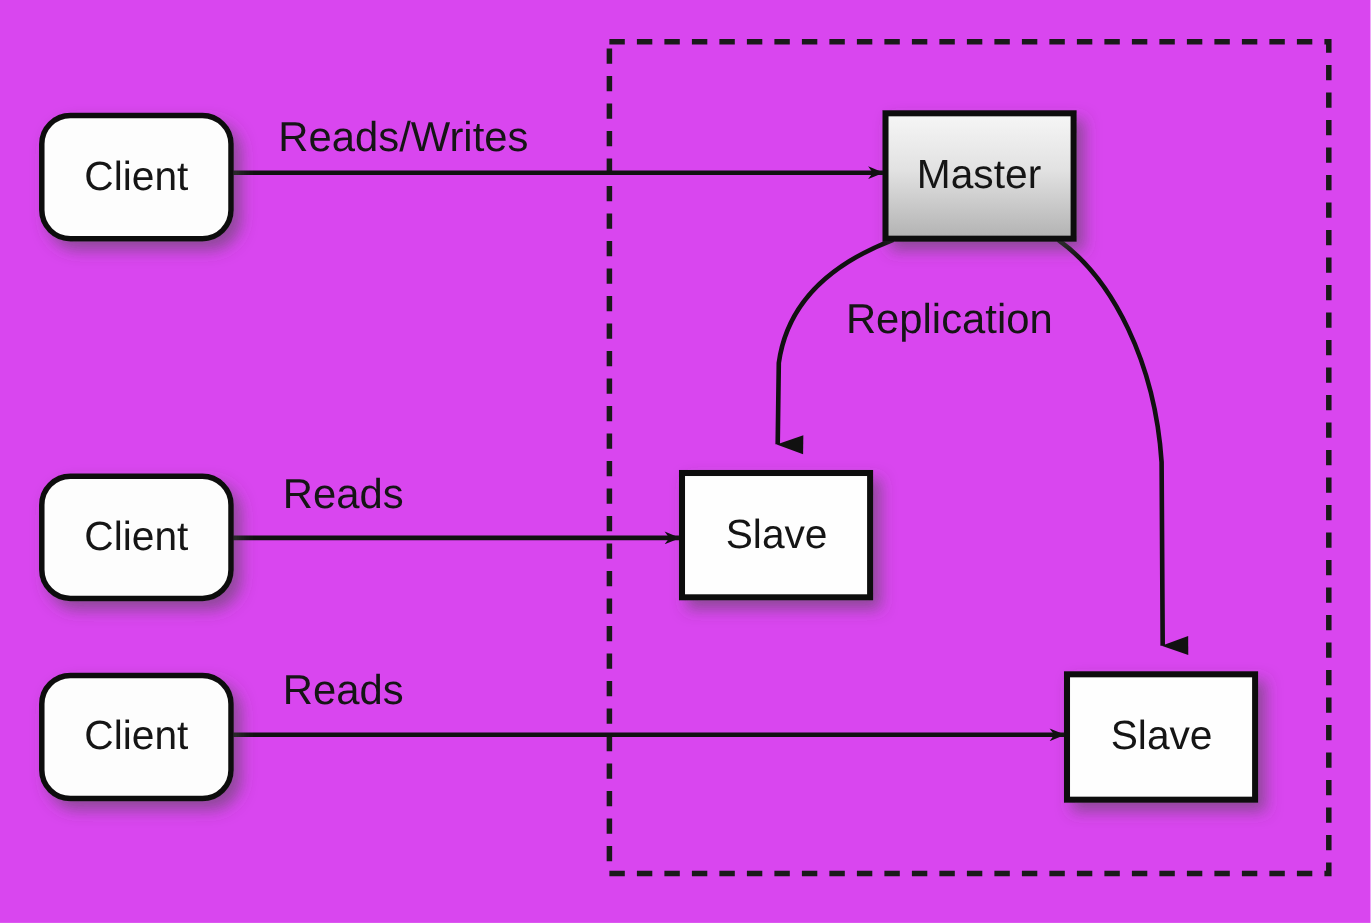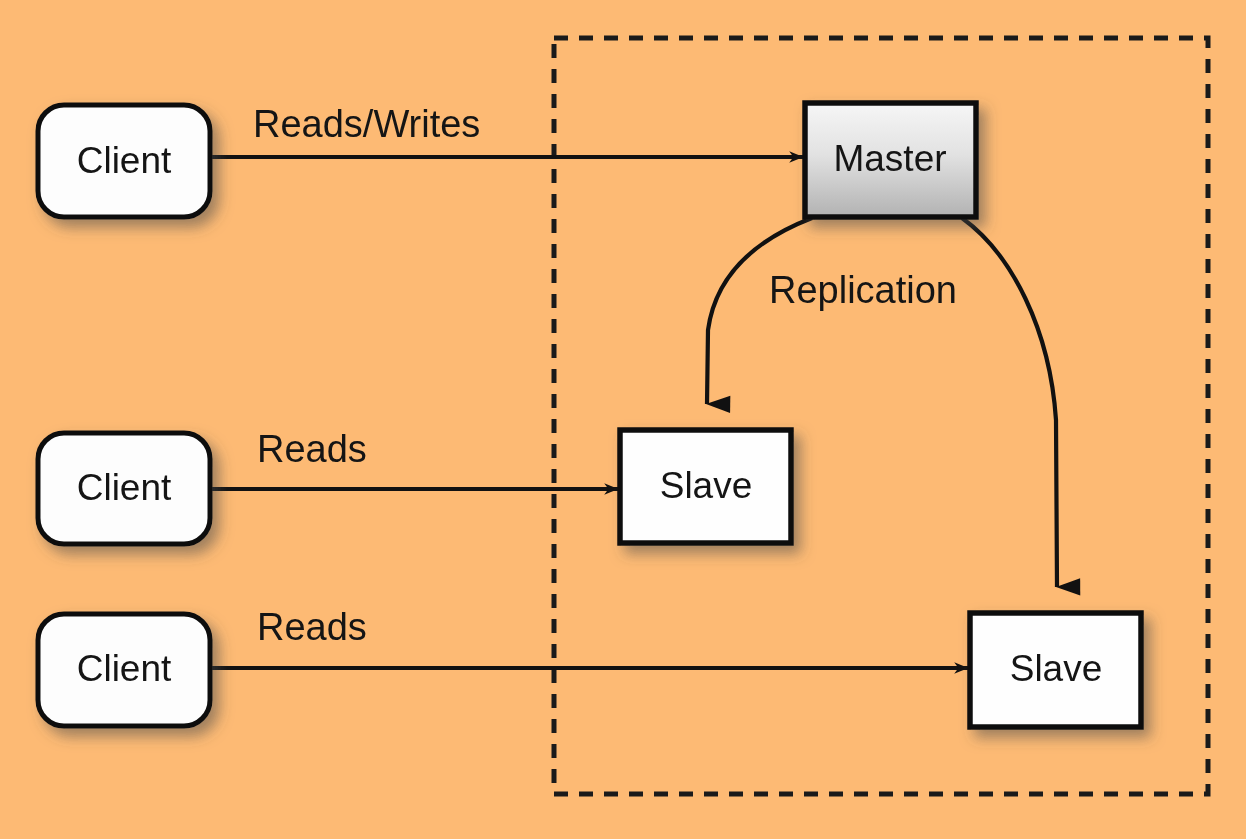--- a/index.html
+++ b/index.html
@@ -10,21 +10,21 @@
   body {
     width: 1246px;
     height: 839px;
     overflow: hidden;
     font-family: "Liberation Sans", sans-serif;
   }
   #diagram-root {
     position: relative;
     width: 1246px;
     height: 839px;
-    background: #fdba74;
+    background: #d946ef;
   }
   #diagram-svg {
     position: absolute;
     top: 0;
     left: 0;
     width: 1246px;
     height: 839px;
   }
   .node-label {
     font-family: "Liberation Sans", sans-serif;

